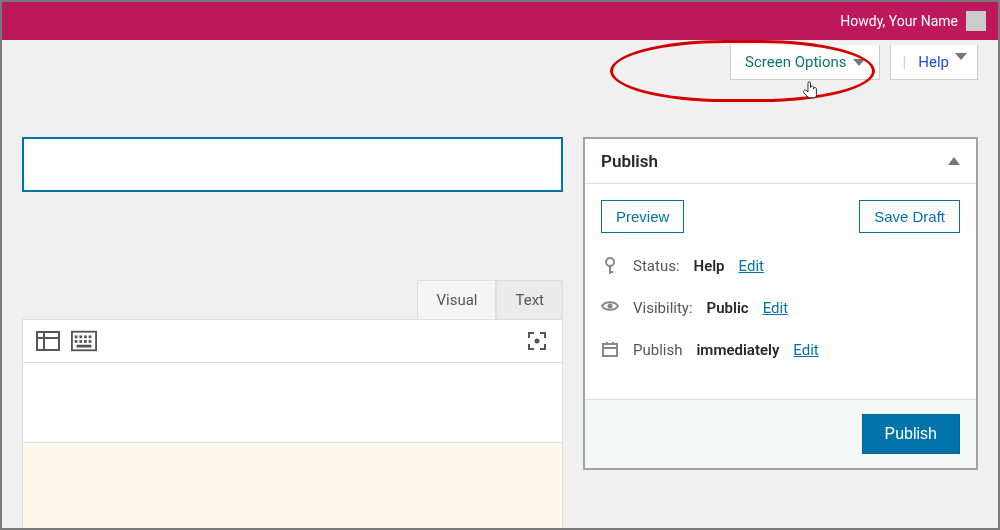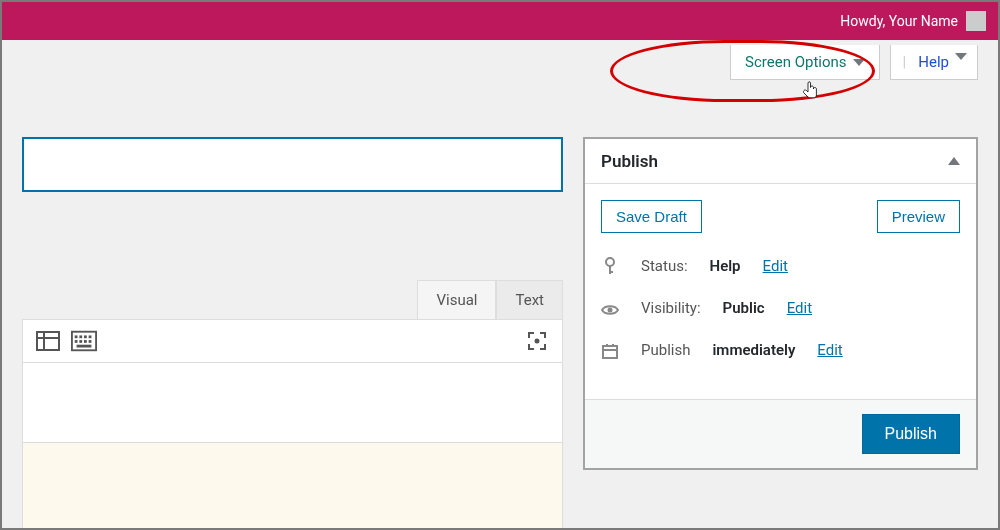--- a/index.html
+++ b/index.html
@@ -28,21 +28,21 @@
     .editor-body { height: 80px; background:#fff; border:1px solid #ddd; border-top:none; }
     .lower { height: 90px; background:#fdf9ed; border:1px solid #ddd; border-top:none; }
     .side-col { width: 395px; }
     .postbox { background:#fff; border:2px solid #a3a3a3; }
     .postbox-header { padding: 12px 16px; display:flex; justify-content:space-between; align-items:center; border-bottom:1px solid #ddd; }
     .postbox-title { font-size: 17px; font-weight: 600; }
     .collapse-tri { width:0; height:0; border-left:6px solid transparent; border-right:6px solid transparent; border-bottom:8px solid #72777c; cursor:pointer; }
     .postbox-body { padding: 16px; }
     .pub-actions { display:flex; justify-content:space-between; margin-bottom: 18px; }
     .btn-outline { border:1.5px solid #0073aa; background:#fff; color:#0073aa; padding: 7px 14px; font-size:15px; cursor:pointer; }
-    .meta-row { display:flex; align-items:flex-end; gap:22px; margin: 24px 0; font-size:15px; color:#555; }
+    .meta-row { display:flex; align-items:flex-start; gap:14px; margin: 24px 0; font-size:15px; color:#555; }
     .meta-label { color:#555; }
     .meta-val { font-weight:600; color:#23282d; }
     .edit-link { color:#0073aa; text-decoration:underline; cursor:pointer; }
     .pub-footer { border-top:1px solid #ddd; padding: 14px 16px; display:flex; justify-content:flex-end; background:#f6f7f7; }
     .btn-primary { background:#0073aa; border:1px solid #006799; color:#fff; padding:10px 22px; font-size:16px; cursor:pointer; }
     .ic { color:#888; width:18px; display:flex; justify-content:center; }
     svg { display:block; }
   </style>
 </head>
 <body>
@@ -116,22 +116,22 @@
   </div>
 
   <div class="side-col">
     <div class="postbox">
       <div class="postbox-header">
         <span class="postbox-title">Publish</span>
         <span class="collapse-tri"></span>
       </div>
       <div class="postbox-body">
         <div class="pub-actions">
+          <button class="btn-outline">Preview</button>
           <button class="btn-outline">Save Draft</button>
-          <button class="btn-outline">Preview</button>
         </div>
         <div class="meta-row">
           <span class="ic">
             <svg width="14" height="18" viewBox="0 0 14 18">
                 <circle cx="7" cy="5" r="4" fill="none" stroke="#888" stroke-width="2"></circle>
                 <rect x="6" y="9" width="2" height="8" fill="#888"></rect>
                 <rect x="6" y="14" width="4" height="2" fill="#888"></rect>
               </svg>
           </span>
           <span class="meta-label">Status:</span>

